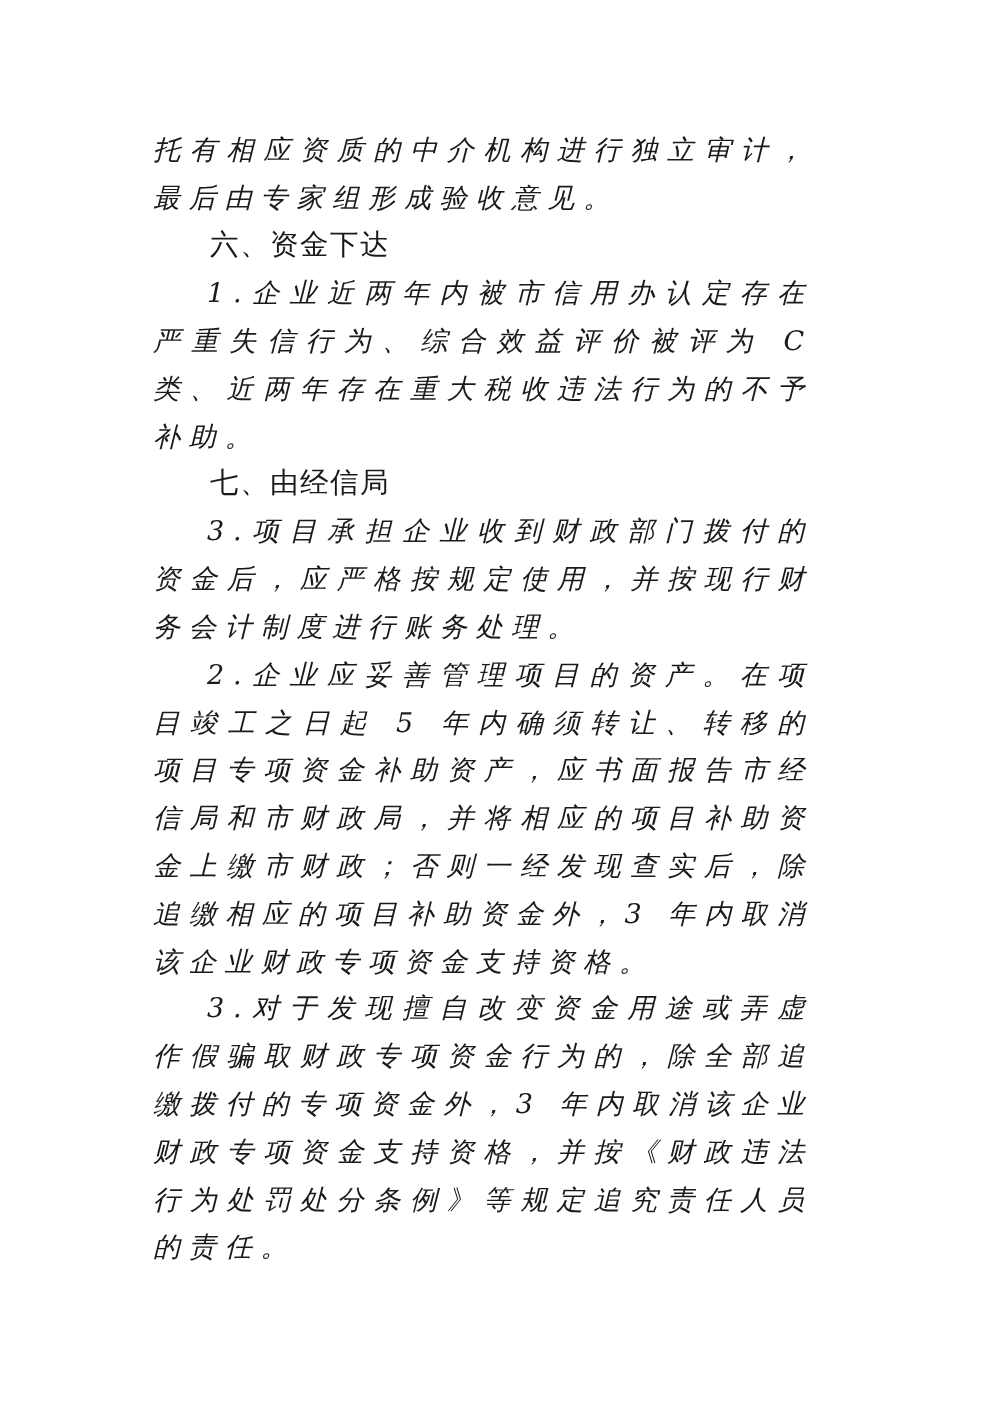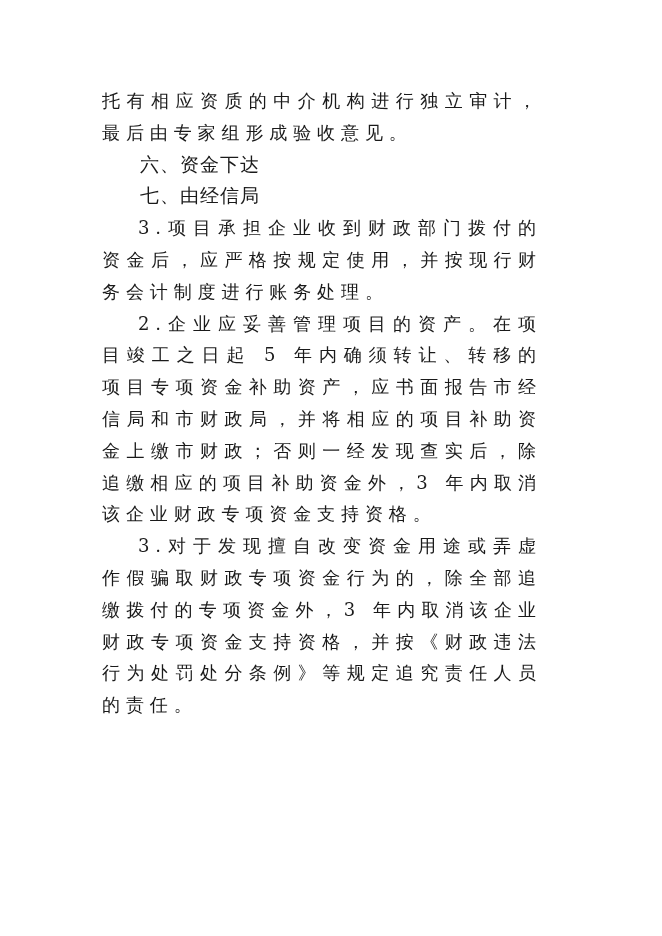--- a/index.html
+++ b/index.html
@@ -8,34 +8,35 @@
     position: absolute;
     left: 102px;
     top: 85px;
     width: 440px;
     font-family: "DejaVu Serif", "Liberation Serif", serif;
     color: #1a1a1a;
     font-size: 18px;
     line-height: 31.8px;
     letter-spacing: 5.9px;
   }
-  .para { margin: 0; text-indent: 2em; text-align: justify; text-align-last: left; }
+  .para { margin: 0; text-indent: 2em; text-align: justify; text-align-last: left; font-style: italic; }
   .para.noindent { text-indent: 0; }
   .heading {
     margin: 0;
     text-indent: 2em;
-    font-family: Liberation Sans, sans-serif;
+    font-family: Liberation Mono, monospace;
     font-size: 19px;
     letter-spacing: 1px;
     line-height: 31.8px;
   }
 </style>
 </head>
 <body>
 
 <div class="page">
   <p class="para noindent">托有相应资质的中介机构进行独立审计，最后由专家组形成验收意见。</p>
   <p class="heading">六、资金下达</p>
+  <p class="para">1.企业近两年内被市信用办认定存在严重失信行为、综合效益评价被评为 C 类、近两年存在重大税收违法行为的不予补助。</p>
   <p class="heading">七、由经信局</p>
   <p class="para">3.项目承担企业收到财政部门拨付的资金后，应严格按规定使用，并按现行财务会计制度进行账务处理。</p>
   <p class="para">2.企业应妥善管理项目的资产。在项目竣工之日起 5 年内确须转让、转移的项目专项资金补助资产，应书面报告市经信局和市财政局，并将相应的项目补助资金上缴市财政；否则一经发现查实后，除追缴相应的项目补助资金外，3 年内取消该企业财政专项资金支持资格。</p>
   <p class="para">3.对于发现擅自改变资金用途或弄虚作假骗取财政专项资金行为的，除全部追缴拨付的专项资金外，3 年内取消该企业财政专项资金支持资格，并按《财政违法行为处罚处分条例》等规定追究责任人员的责任。</p>
 </div>
 
 </body></html>

